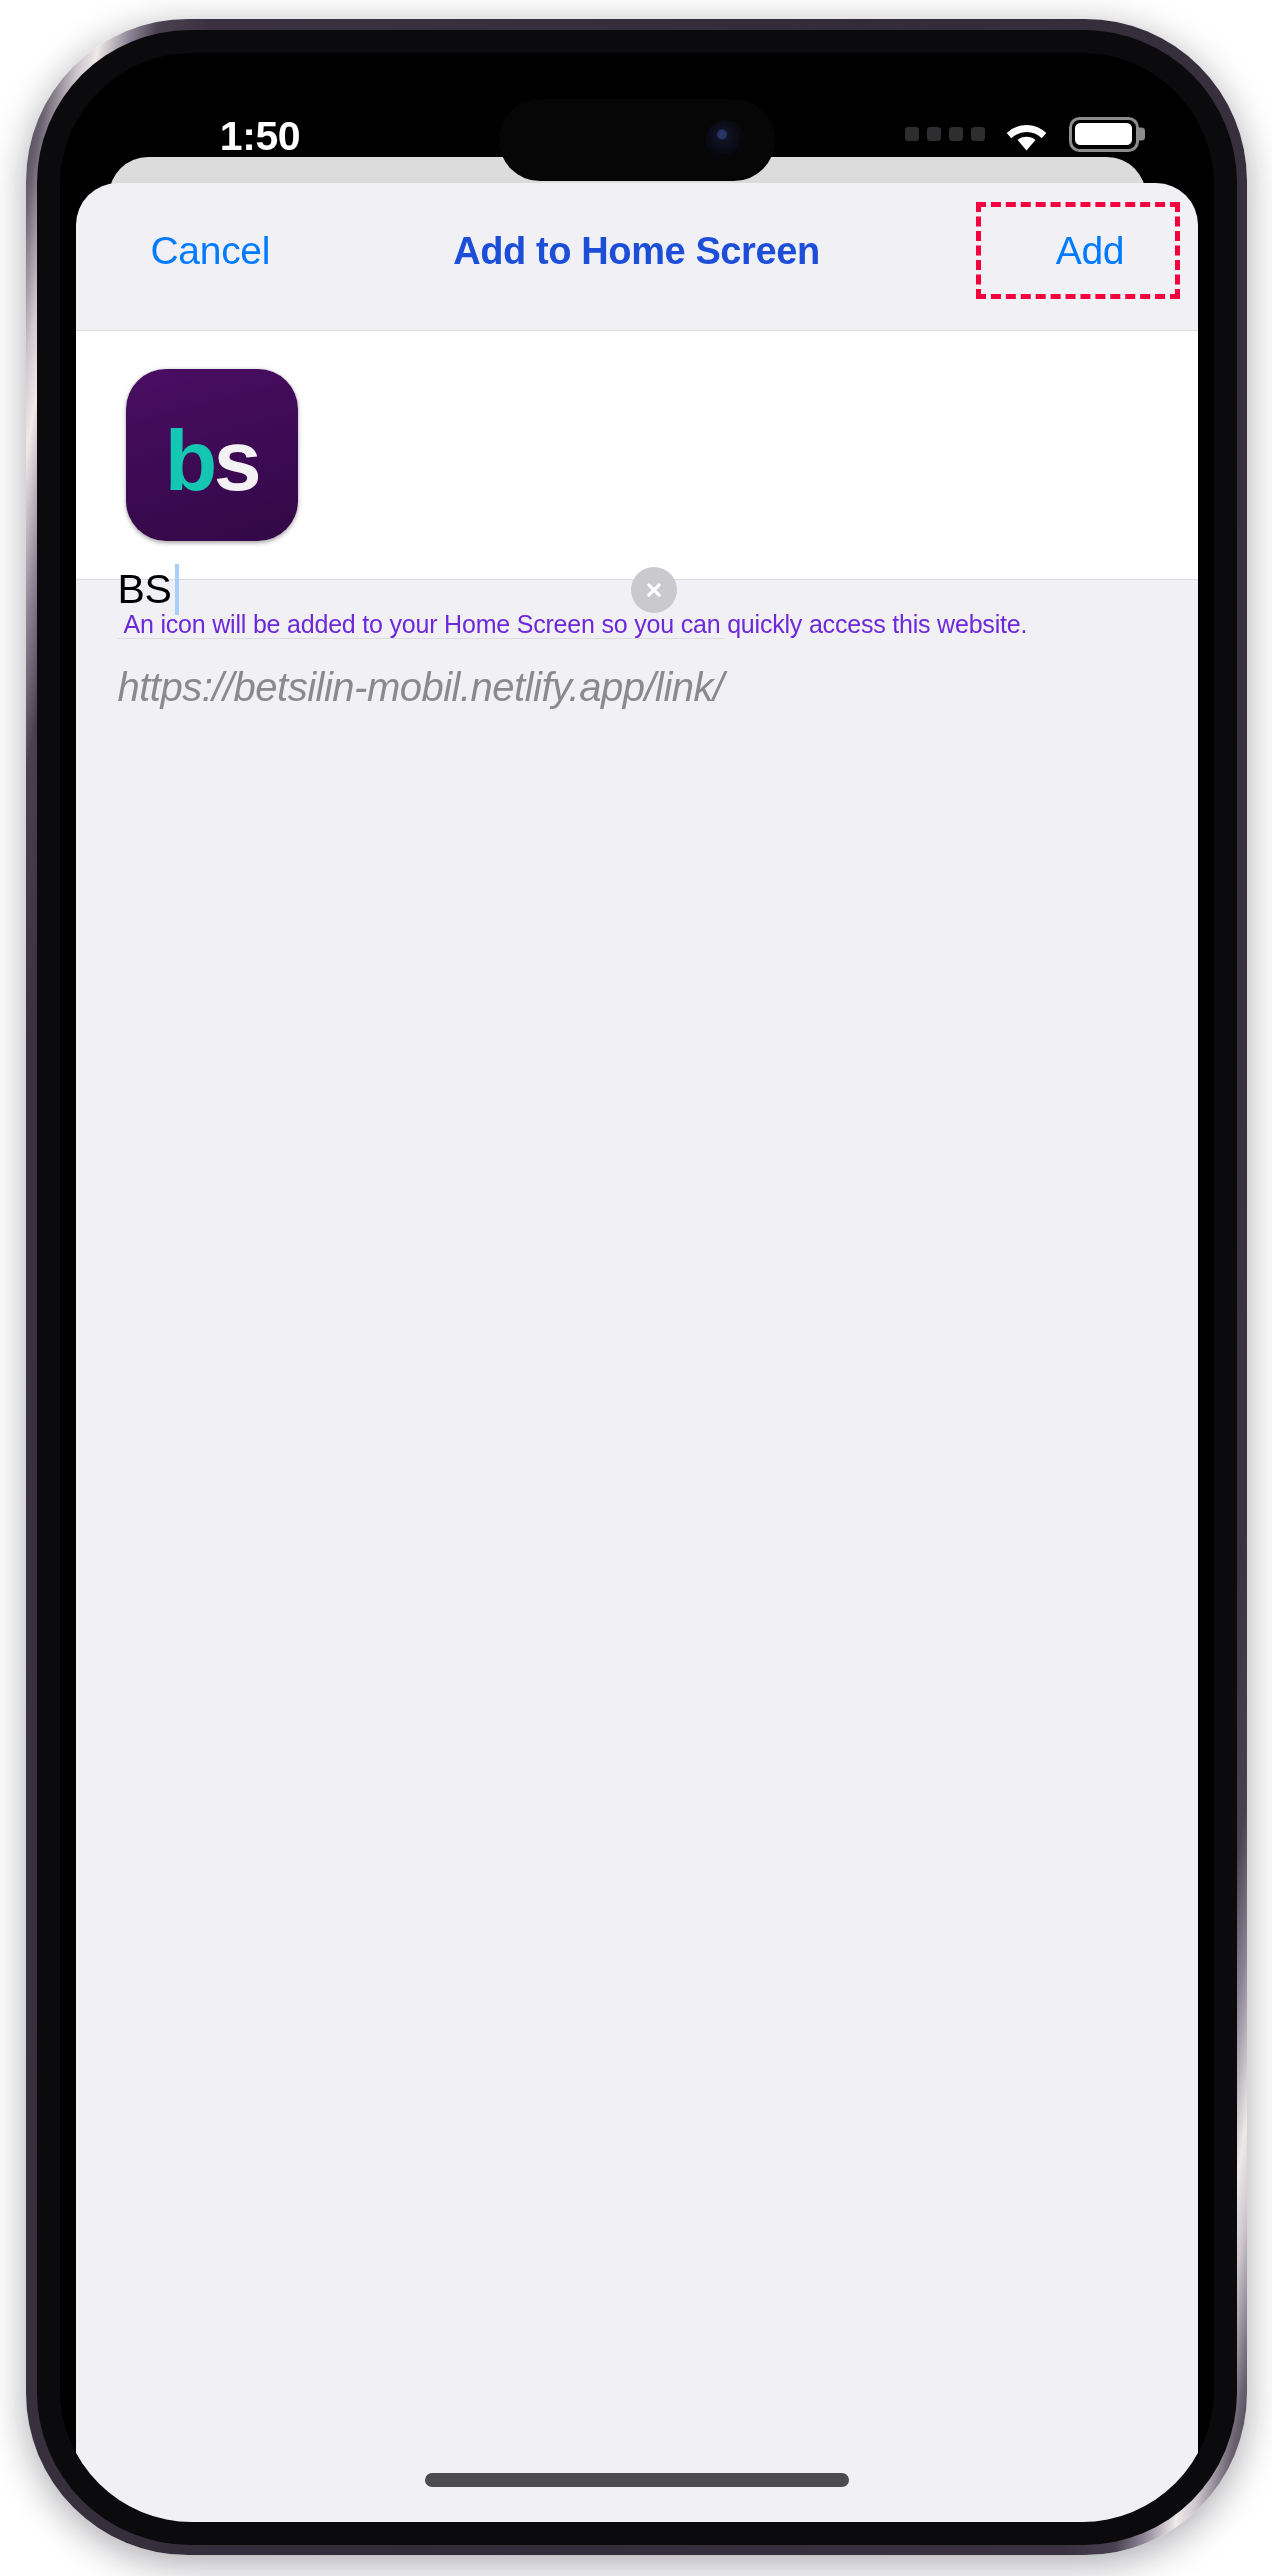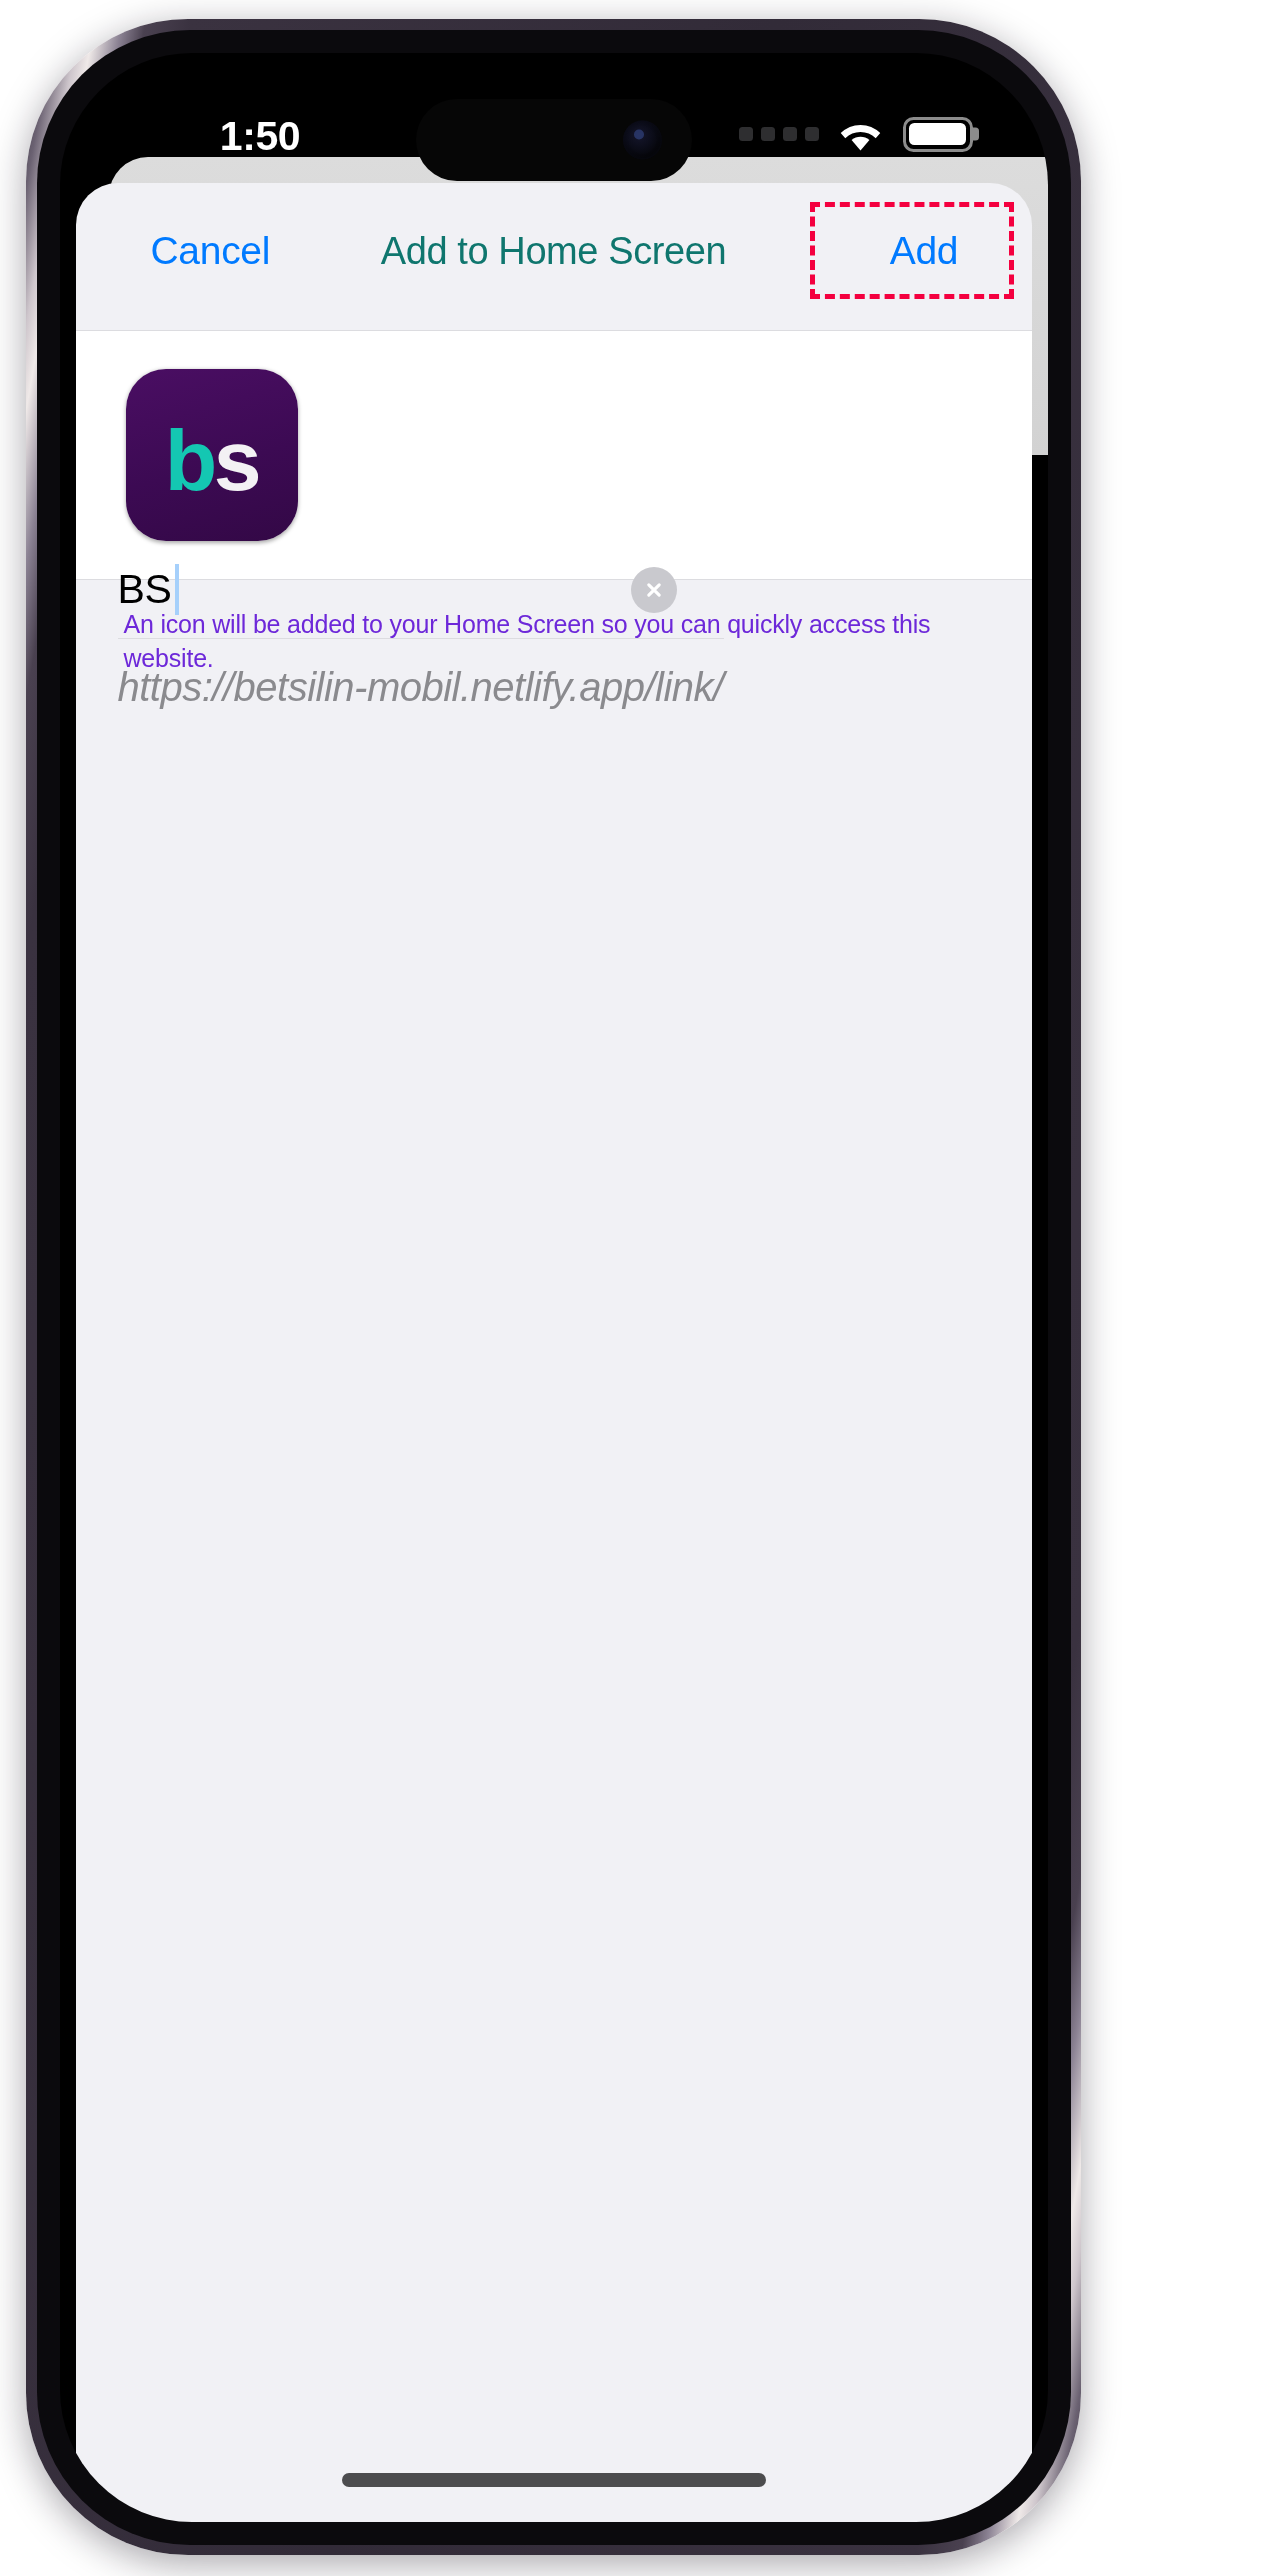--- a/index.html
+++ b/index.html
@@ -17,21 +17,21 @@
     width: 1272px;
     height: 2576px;
     background: #ffffff;
   }
 
   
   .phone-frame {
     position: absolute;
     left: 26px;
     top: 19.3px;
-    width: 1055px;
+    width: 1221px;
     height: 2536px;
     border-radius: 162px;
     background:
       linear-gradient(100deg,
         #2b2331 0%,
         #6b6272 2.0%,
         #cec6cc 3.6%,
         #efe9e8 4.6%,
         #8c8394 6.4%,
         #4a4150 8.0%,
@@ -218,22 +218,22 @@
     cursor: pointer;
     margin-left: 28px;
   }
 
   .sheet-title {
     position: absolute;
     left: 0; right: 0;
     top: 47px;
     text-align: center;
     font-size: 38px;
-    font-weight: normal;
-    color: #0f766e;
+    font-weight: bold;
+    color: #1d4ed8;
     letter-spacing: -0.4px;
   }
 
   .add-wrap {
     position: absolute;
     right: 17.5px;
     top: 19.3px;
     width: 204px;
     height: 97px;
     border: 5.3px dashed #f4003f;

